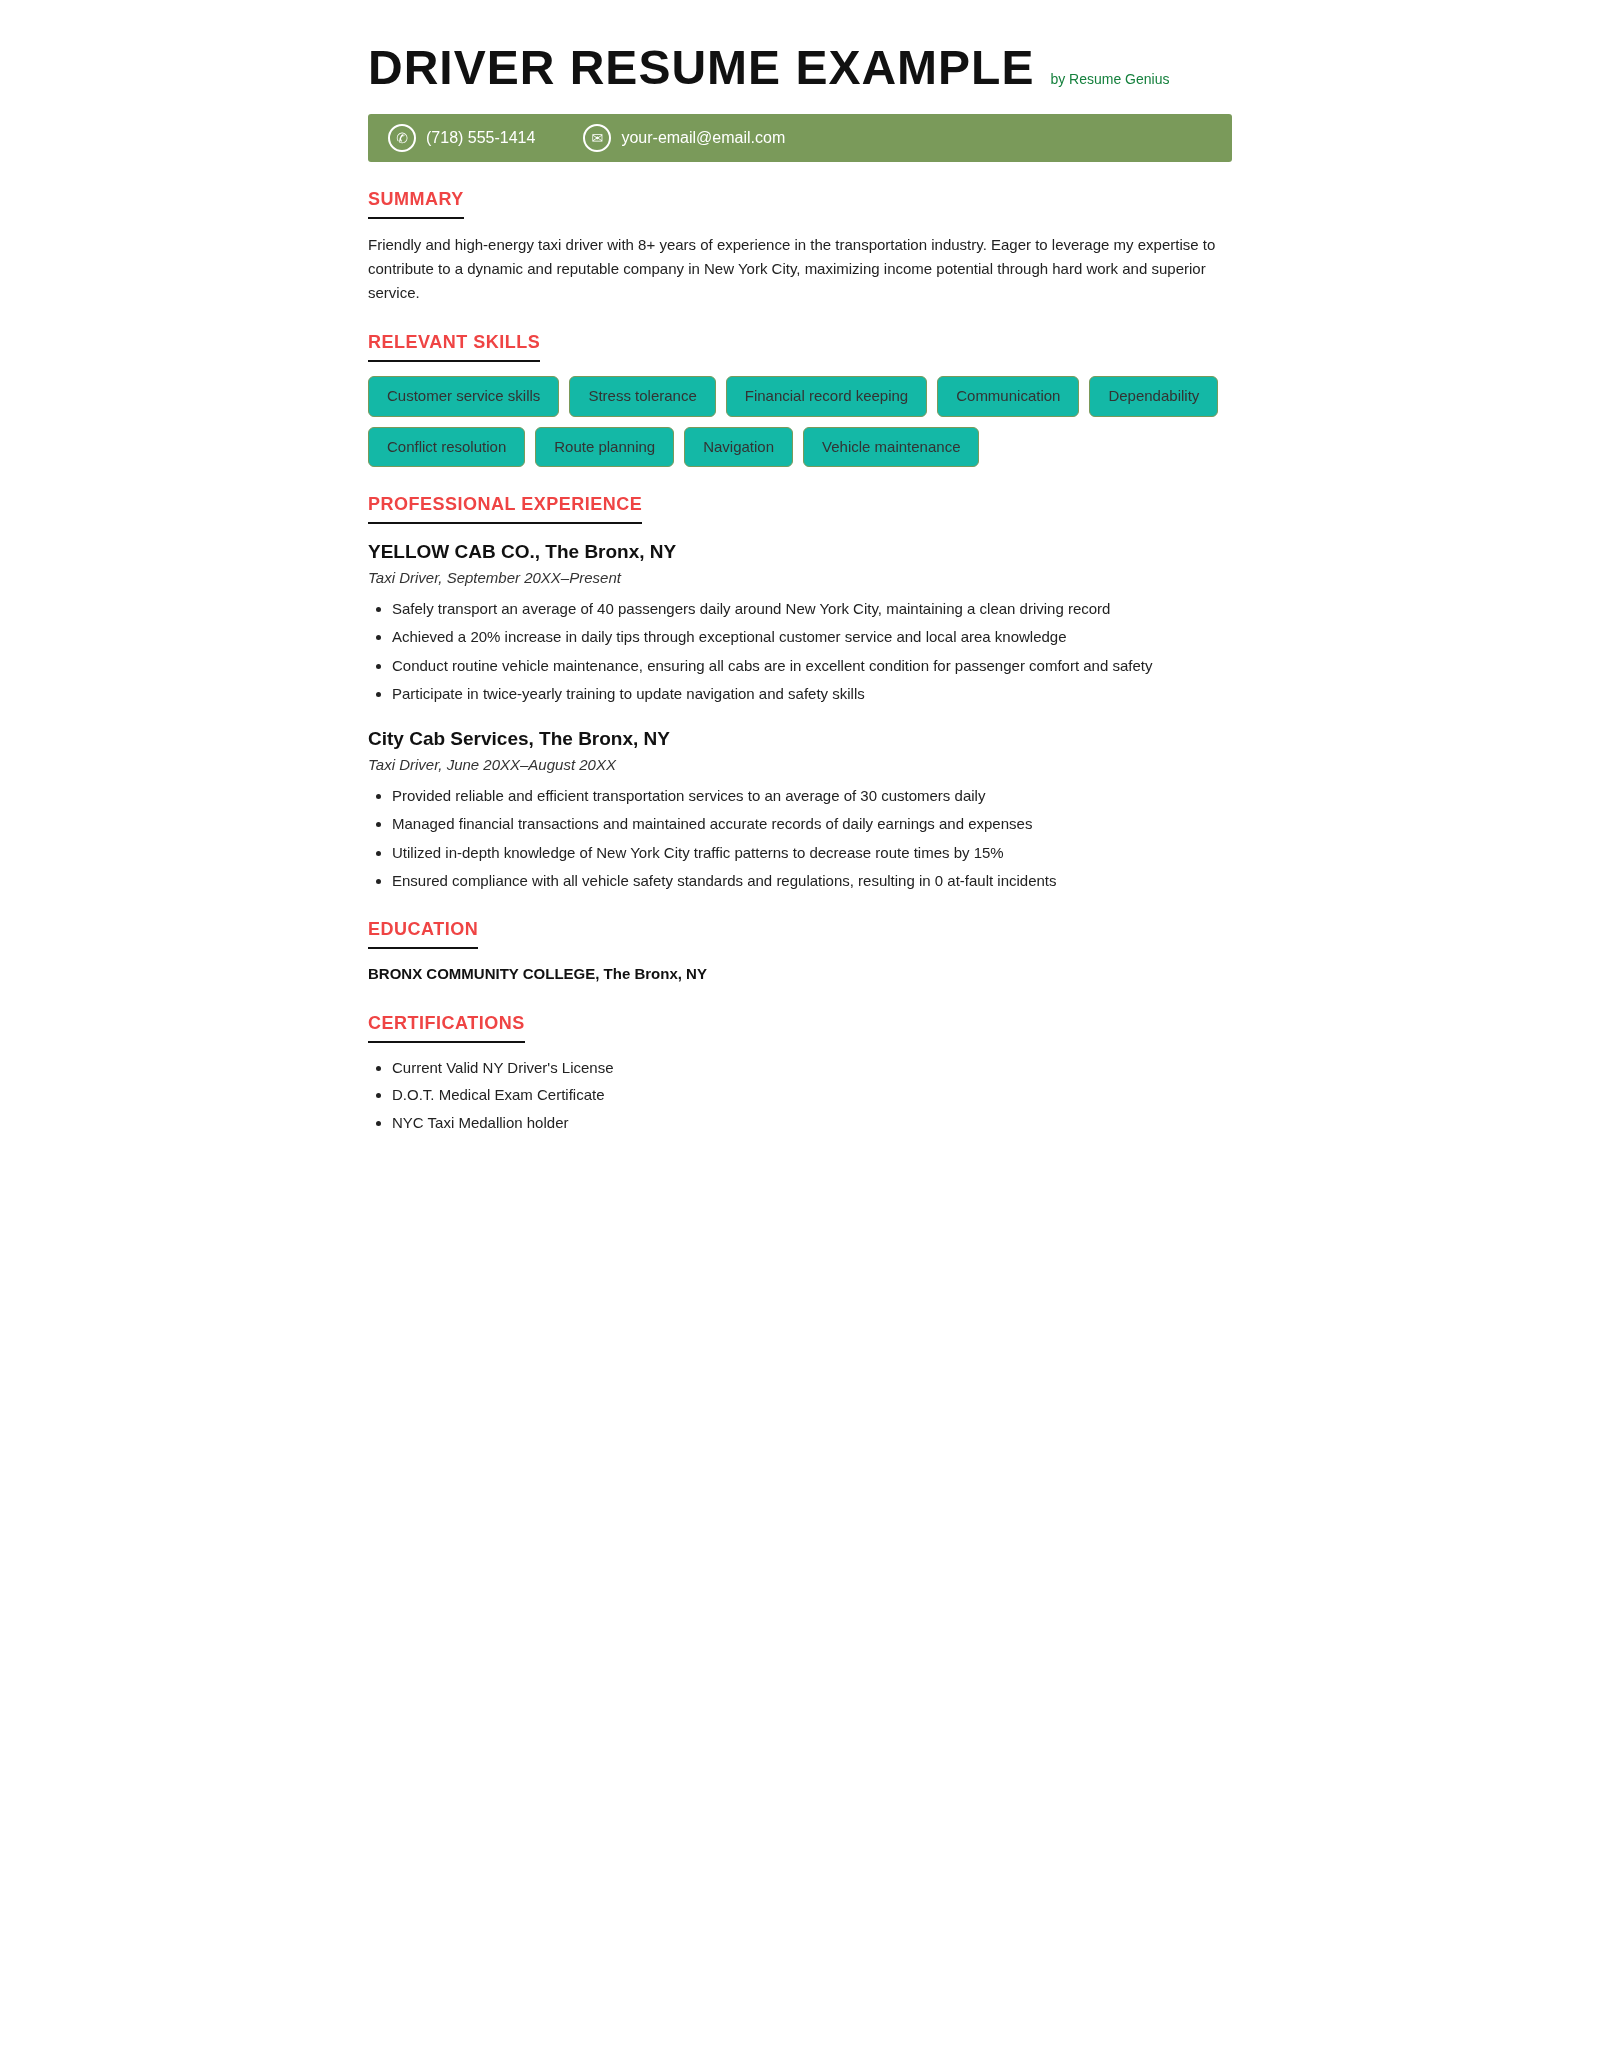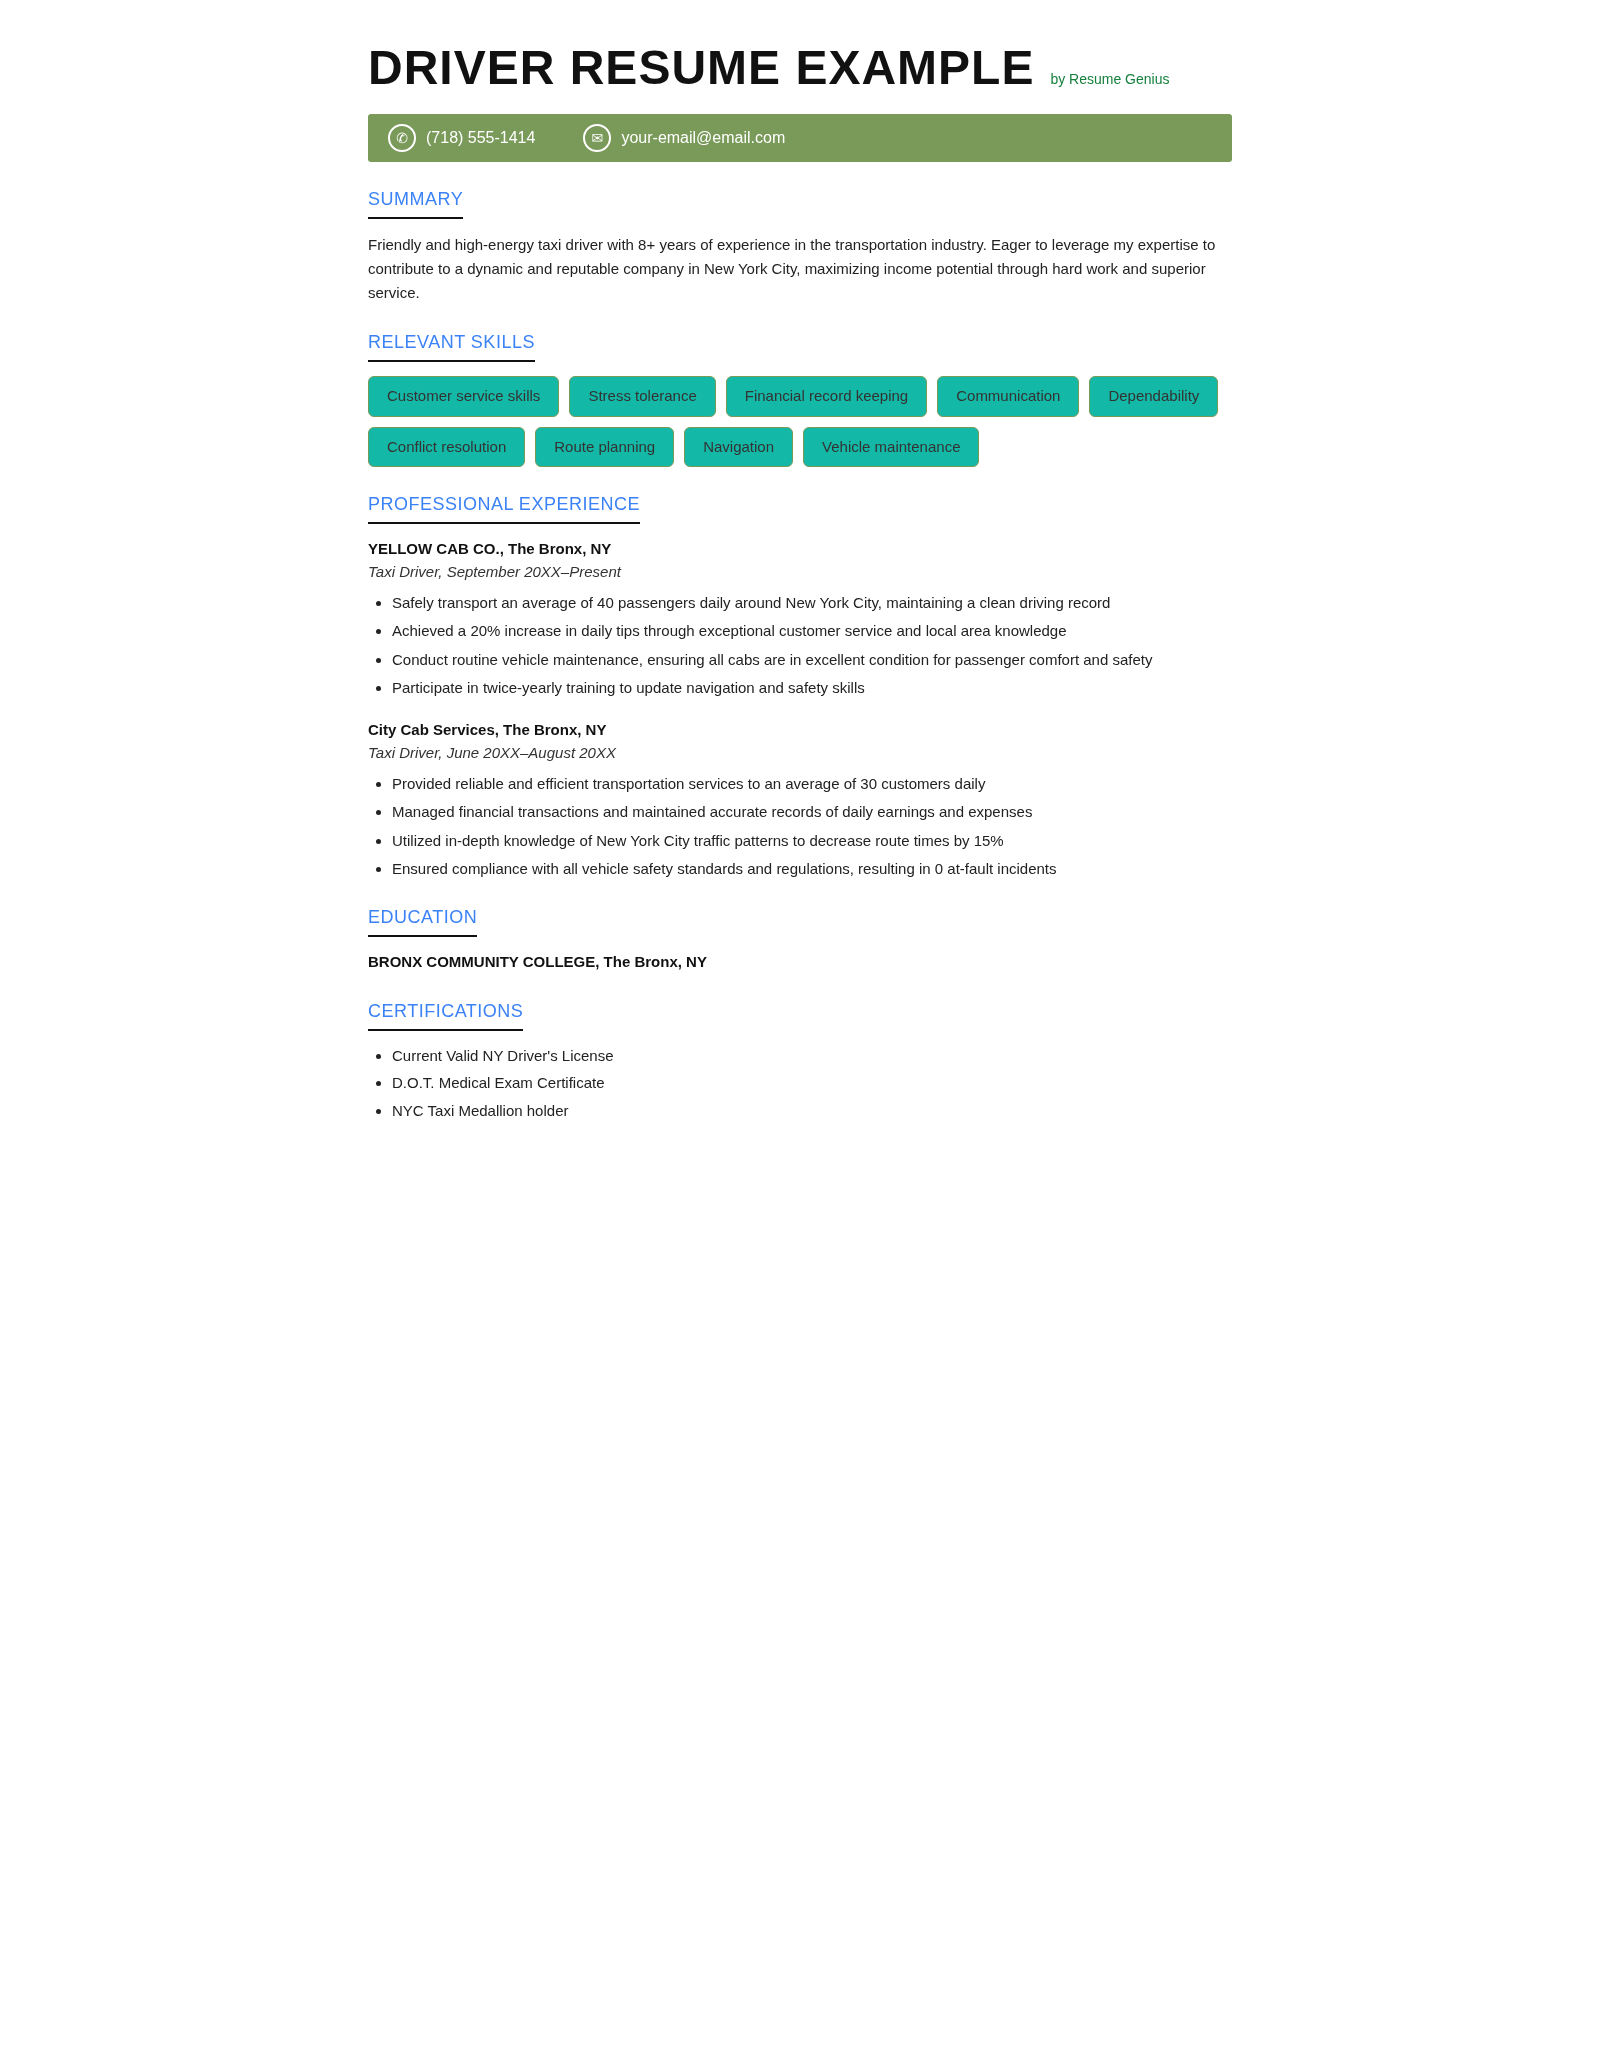--- a/index.html
+++ b/index.html
@@ -59,24 +59,24 @@
       align-items: center;
       justify-content: center;
       font-size: 14px;
       flex-shrink: 0;
     }
     .section {
       margin-bottom: 24px;
     }
     .section-title {
       font-size: 18px;
-      font-weight: 400;
+      font-weight: 700;
       text-transform: uppercase;
       letter-spacing: 0.5px;
-      color: #3b82f6;
+      color: #ef4444;
       padding-bottom: 4px;
       border-bottom: 2.5px solid #111;
       margin-bottom: 14px;
       display: inline-block;
     }
     .summary-text {
       font-size: 15px;
       color: #222;
       line-height: 1.6;
     }
@@ -91,21 +91,21 @@
       color: #333;
       padding: 8px 18px;
       border-radius: 6px;
       font-size: 15px;
       white-space: nowrap;
     }
     .job {
       margin-bottom: 20px;
     }
     .job-company {
-      font-size: 15px;
+      font-size: 19px;
       font-weight: 900;
       color: #111;
     }
     .job-title {
       font-size: 15px;
       font-style: italic;
       color: #333;
       margin-bottom: 8px;
     }
     .job-bullets {

